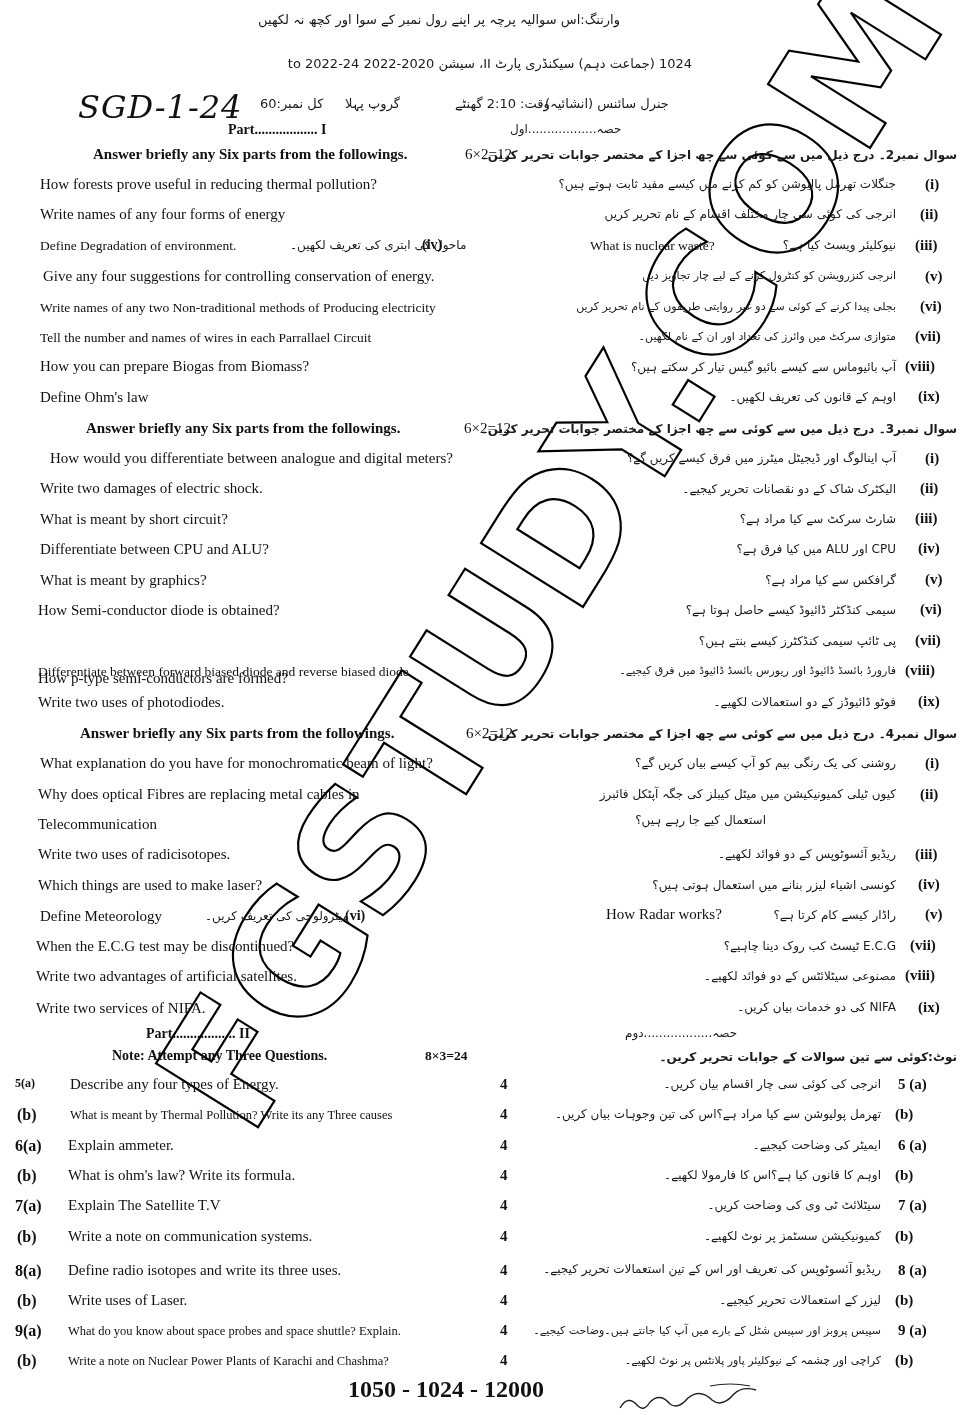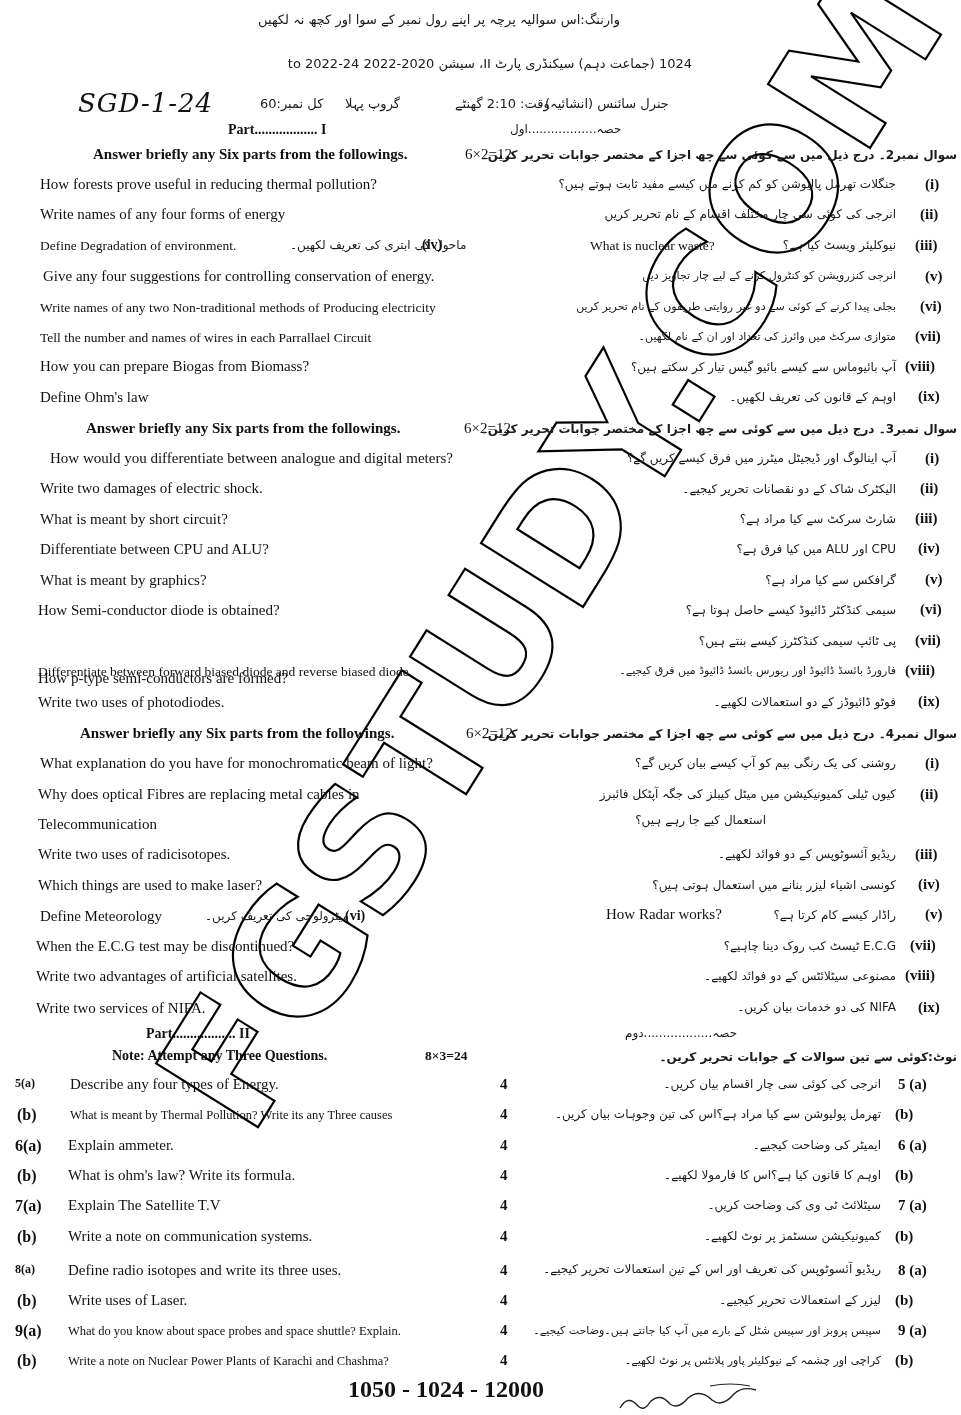--- a/index.html
+++ b/index.html
@@ -3,21 +3,21 @@
 <meta charset="utf-8">
 <style>
   html, body { margin: 0; padding: 0; background: #ffffff; }
   body { width: 961px; height: 1415px; position: relative; overflow: hidden; color: #111; font-family: "Liberation Serif", serif; }
   .abs { position: absolute; white-space: nowrap; }
   .urdu { direction: rtl; font-family: "DejaVu Sans", sans-serif; font-size: 12px; color: #1a1a1a; }
   .en { font-size: 15px; }
   .en-sm { font-size: 13.5px; }
   .bold { font-weight: bold; }
   .roman { font-weight: bold; font-size: 15px; }
-  .hand { font-family: "DejaVu Serif", serif; font-style: italic; font-size: 26px; letter-spacing: 1px; }
+  .hand { font-family: "DejaVu Serif", serif; font-style: italic; font-size: 32px; letter-spacing: 1px; }
   .footer-code { font-weight: bold; font-size: 24px; }
   .watermark { position: absolute; left: 0; top: 0; width: 961px; height: 1415px; pointer-events: none; }
 </style>
 </head>
 <body>
 
 <svg class="watermark" viewBox="0 0 961 1415">
   <text x="0" y="0" transform="translate(250,1140) rotate(-58)" font-family="DejaVu Sans, sans-serif" font-weight="bold" font-size="165" fill="none" stroke="#000" stroke-width="2.2">FGSTUDY.COM</text>
 </svg>
 
@@ -194,21 +194,21 @@
   <div class="abs en bold" style="left:500px;top:1197px;">4</div>
   <div class="abs urdu" style="right:80px;top:1198px;">سیٹلائٹ ٹی وی کی وضاحت کریں۔</div>
   <div class="abs roman" style="left:898px;top:1197px;direction:rtl;">(a) 7</div>
 
   <div class="abs roman" style="left:17px;top:1228px;font-size:16px;">(b)</div>
   <div class="abs en" style="left:68px;top:1228px;">Write a note on communication systems.</div>
   <div class="abs en bold" style="left:500px;top:1228px;">4</div>
   <div class="abs urdu" style="right:80px;top:1229px;">کمیونیکیشن سسٹمز پر نوٹ لکھیے۔</div>
   <div class="abs roman" style="left:895px;top:1228px;">(b)</div>
 
-  <div class="abs roman" style="left:15px;top:1262px;font-size:12px;">8(a)</div>
+  <div class="abs roman" style="left:15px;top:1262px;font-size:16px;">8(a)</div>
   <div class="abs en" style="left:68px;top:1262px;">Define radio isotopes and write its three uses.</div>
   <div class="abs en bold" style="left:500px;top:1262px;">4</div>
   <div class="abs urdu" style="right:80px;top:1262px;">ریڈیو آئسوٹوپس کی تعریف اور اس کے تین استعمالات تحریر کیجیے۔</div>
   <div class="abs roman" style="left:898px;top:1262px;direction:rtl;">(a) 8</div>
 
   <div class="abs roman" style="left:17px;top:1292px;font-size:16px;">(b)</div>
   <div class="abs en" style="left:68px;top:1292px;">Write uses of Laser.</div>
   <div class="abs en bold" style="left:500px;top:1292px;">4</div>
   <div class="abs urdu" style="right:80px;top:1293px;">لیزر کے استعمالات تحریر کیجیے۔</div>
   <div class="abs roman" style="left:895px;top:1292px;">(b)</div>

